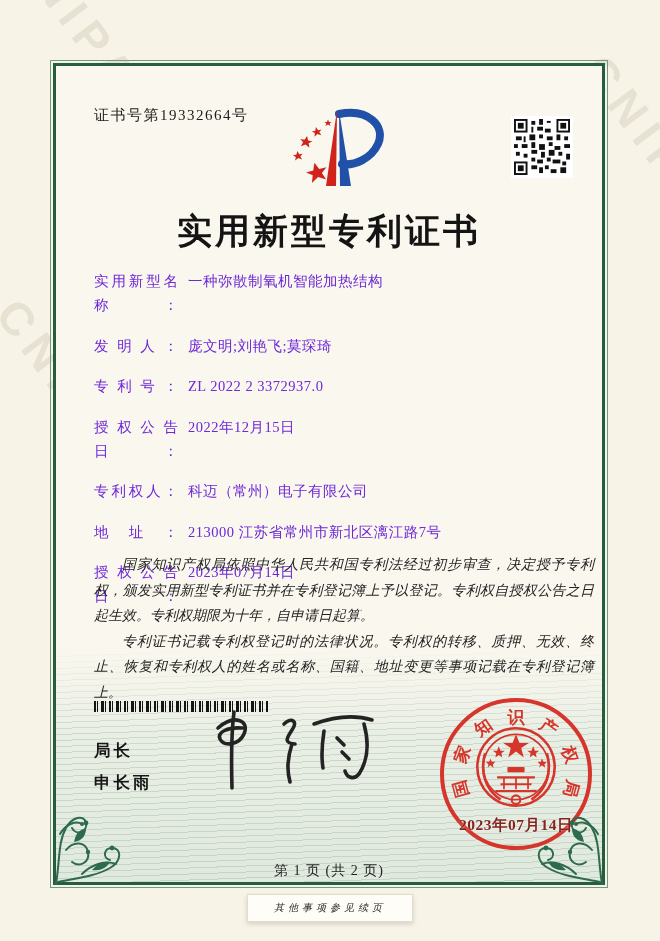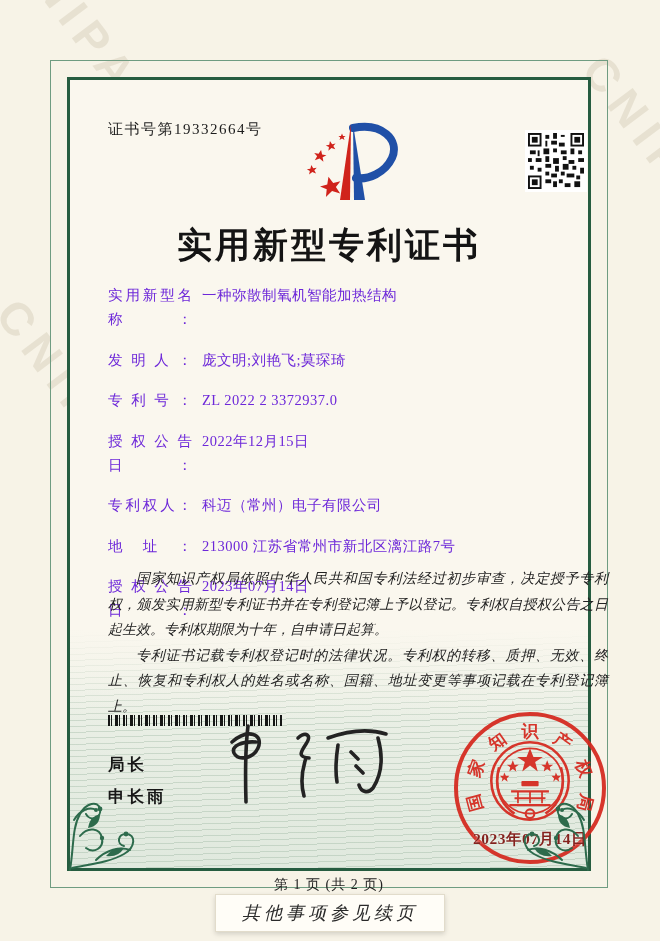--- a/index.html
+++ b/index.html
@@ -5,21 +5,21 @@
   html,body{margin:0;padding:0;}
   body{width:660px;height:941px;position:relative;background:#f7f3e7;
        font-family:"Liberation Serif","DejaVu Serif",serif;color:#222;overflow:hidden;}
   .page{position:absolute;inset:0;}
   
   .wm{position:absolute;font-family:"Liberation Sans","DejaVu Sans",sans-serif;
       font-weight:700;font-size:46px;letter-spacing:9px;color:rgba(168,156,126,0.20);
       transform:rotate(53deg);z-index:1;white-space:nowrap;user-select:none;}
   
   .frame{position:absolute;left:50px;top:60px;width:558px;height:828px;
-         border:1px solid #6f9c81;padding:16px;z-index:2;box-sizing:border-box;}
+         border:1px solid #6f9c81;padding:2px;z-index:2;box-sizing:border-box;}
   .frame-inner{position:relative;width:100%;height:100%;border:3px solid #265c40;
          box-sizing:border-box;background:#faf7ee;}
   .guilloche{position:absolute;left:0;right:0;bottom:0;height:238px;
       background:
         linear-gradient(180deg,#faf7ee 0px,rgba(250,247,238,0) 90px),
         repeating-linear-gradient(178deg,rgba(96,138,108,0.22) 0 1px,rgba(0,0,0,0) 1px 6px),
         linear-gradient(180deg,#eff2e9 0%,#e0e9de 100%);}
   .content{position:absolute;inset:0;z-index:3;}
   .cert-no{position:absolute;left:38px;top:40px;font-size:15px;letter-spacing:1.5px;color:#1c1c1c;}
   .logo{position:absolute;left:236px;top:42px;}
@@ -51,21 +51,21 @@
   .seal-char{position:absolute;left:50%;top:50%;font-size:17px;font-weight:700;color:#d5281e;
       font-family:"Liberation Serif",serif;}
   .seal-emblem{position:absolute;left:33px;top:26px;}
   .seal-date{position:absolute;left:0;bottom:14px;width:100%;text-align:center;
       font-size:15.5px;font-weight:700;color:#7e1410;letter-spacing:0.5px;
       text-shadow:0 0 2px rgba(255,255,255,0.7);}
   .page-info{position:absolute;left:0;top:796px;width:100%;text-align:center;
       font-size:14px;letter-spacing:1px;color:#222;}
   .footer-tab{position:absolute;left:50%;top:894px;transform:translateX(-50%);
       background:#fffdf7;border:1px solid #e2dccb;box-shadow:0 2px 5px rgba(0,0,0,0.15);
-      padding:6px 26px;font-size:18px;letter-spacing:4px;color:#2a2a2a;z-index:5;
+      padding:6px 26px;font-size:10px;letter-spacing:4px;color:#2a2a2a;z-index:5;
       font-style:italic;white-space:nowrap;}
   .flourish{position:absolute;bottom:-4px;z-index:4;}
   .flourish.left{left:-4px;}
   .flourish.right{right:-4px;transform:scaleX(-1);}
 </style>
 </head>
 <body>
 
 <div class="page">
 

